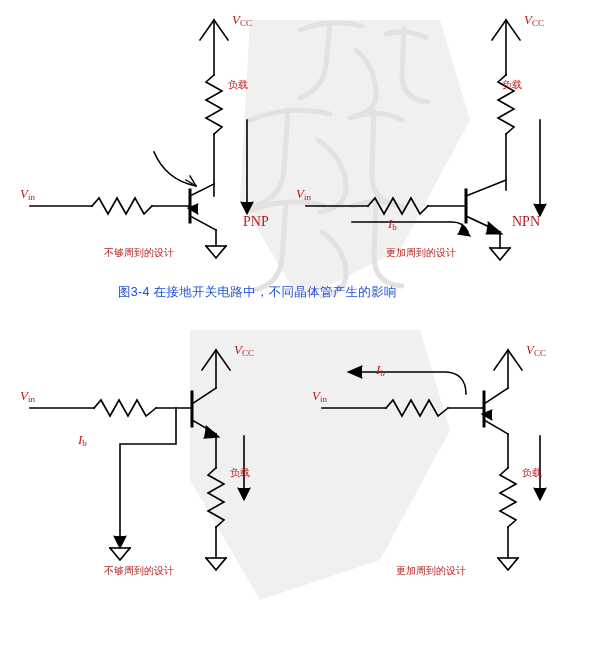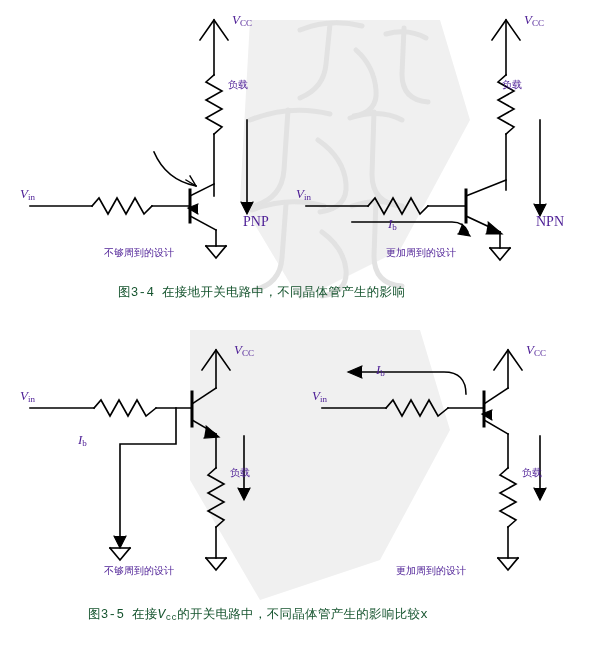--- a/index.html
+++ b/index.html
@@ -23,31 +23,31 @@
   }
   .wm {
     position: absolute;
     left: 0; top: 0;
     width: 602px;
     height: 645px;
     pointer-events: none;
   }
   .fig-caption {
     position: absolute;
-    font-family: Liberation Mono, monospace;
+    font-family: Liberation Sans, sans-serif;
     font-size: 12.5px;
     letter-spacing: 0.3px;
     white-space: nowrap;
-    color: #14532d;
+    color: #1d4ed8;
   }
   .lbl {
     position: absolute;
     font-family: "Liberation Serif", serif;
     white-space: nowrap;
-    color: #4c1d95;
+    color: #b91c1c;
   }
   .lbl-cn {
     font-size: 10px;
   }
   .lbl-en {
     font-size: 14px;
   }
   .lbl-var {
     font-style: italic;
     font-size: 13px;
@@ -166,21 +166,21 @@
   <div class="lbl lbl-var" style="left:524px; top:12px;">
     <span>V</span><span class="sub">CC</span>
   </div>
   <div class="lbl lbl-cn" style="left:502px; top:78px;">负载</div>
   <div class="lbl lbl-var" style="left:296px; top:186px;">
     <span>V</span><span class="sub">in</span>
   </div>
   <div class="lbl lbl-var" style="left:388px; top:216px;">
     <span>I</span><span class="sub">b</span>
   </div>
-  <div class="lbl lbl-en" style="left:536px; top:214px;font-family:Liberation Serif, serif;">NPN</div>
+  <div class="lbl lbl-en" style="left:512px; top:214px;font-family:Liberation Serif, serif;">NPN</div>
   <div class="lbl lbl-cn" style="left:386px; top:246px;">更加周到的设计</div>
 
   <div class="fig-caption" style="left:118px; top:284px;">图3-4   在接地开关电路中，不同晶体管产生的影响</div>
 
   <svg style="position:absolute;left:0;top:330px;" width="602" height="300" xmlns="http://www.w3.org/2000/svg">
     <g stroke="#000" stroke-width="1.6" fill="none" stroke-linecap="square">
 
       <path d="M202 40 L216 20 L230 40"></path>
       <path d="M216 20 L216 58"></path>
 
@@ -256,17 +256,14 @@
   </div>
   <div class="lbl lbl-var" style="left:312px; top:388px;">
     <span>V</span><span class="sub">in</span>
   </div>
   <div class="lbl lbl-var" style="left:376px; top:362px;">
     <span>I</span><span class="sub">b</span>
   </div>
   <div class="lbl lbl-cn" style="left:522px; top:466px;">负载</div>
   <div class="lbl lbl-cn" style="left:396px; top:564px;">更加周到的设计</div>
 
-  <div class="fig-caption" style="left:88px; top:606px;">
-    <span>图3-5   在接</span><span class="lbl-var">V</span><span class="sub">cc</span><span>的开关电路中，不同晶体管产生的影响比较</span><span>x</span>
-  </div>
 
 </div>
 
 </body></html>

